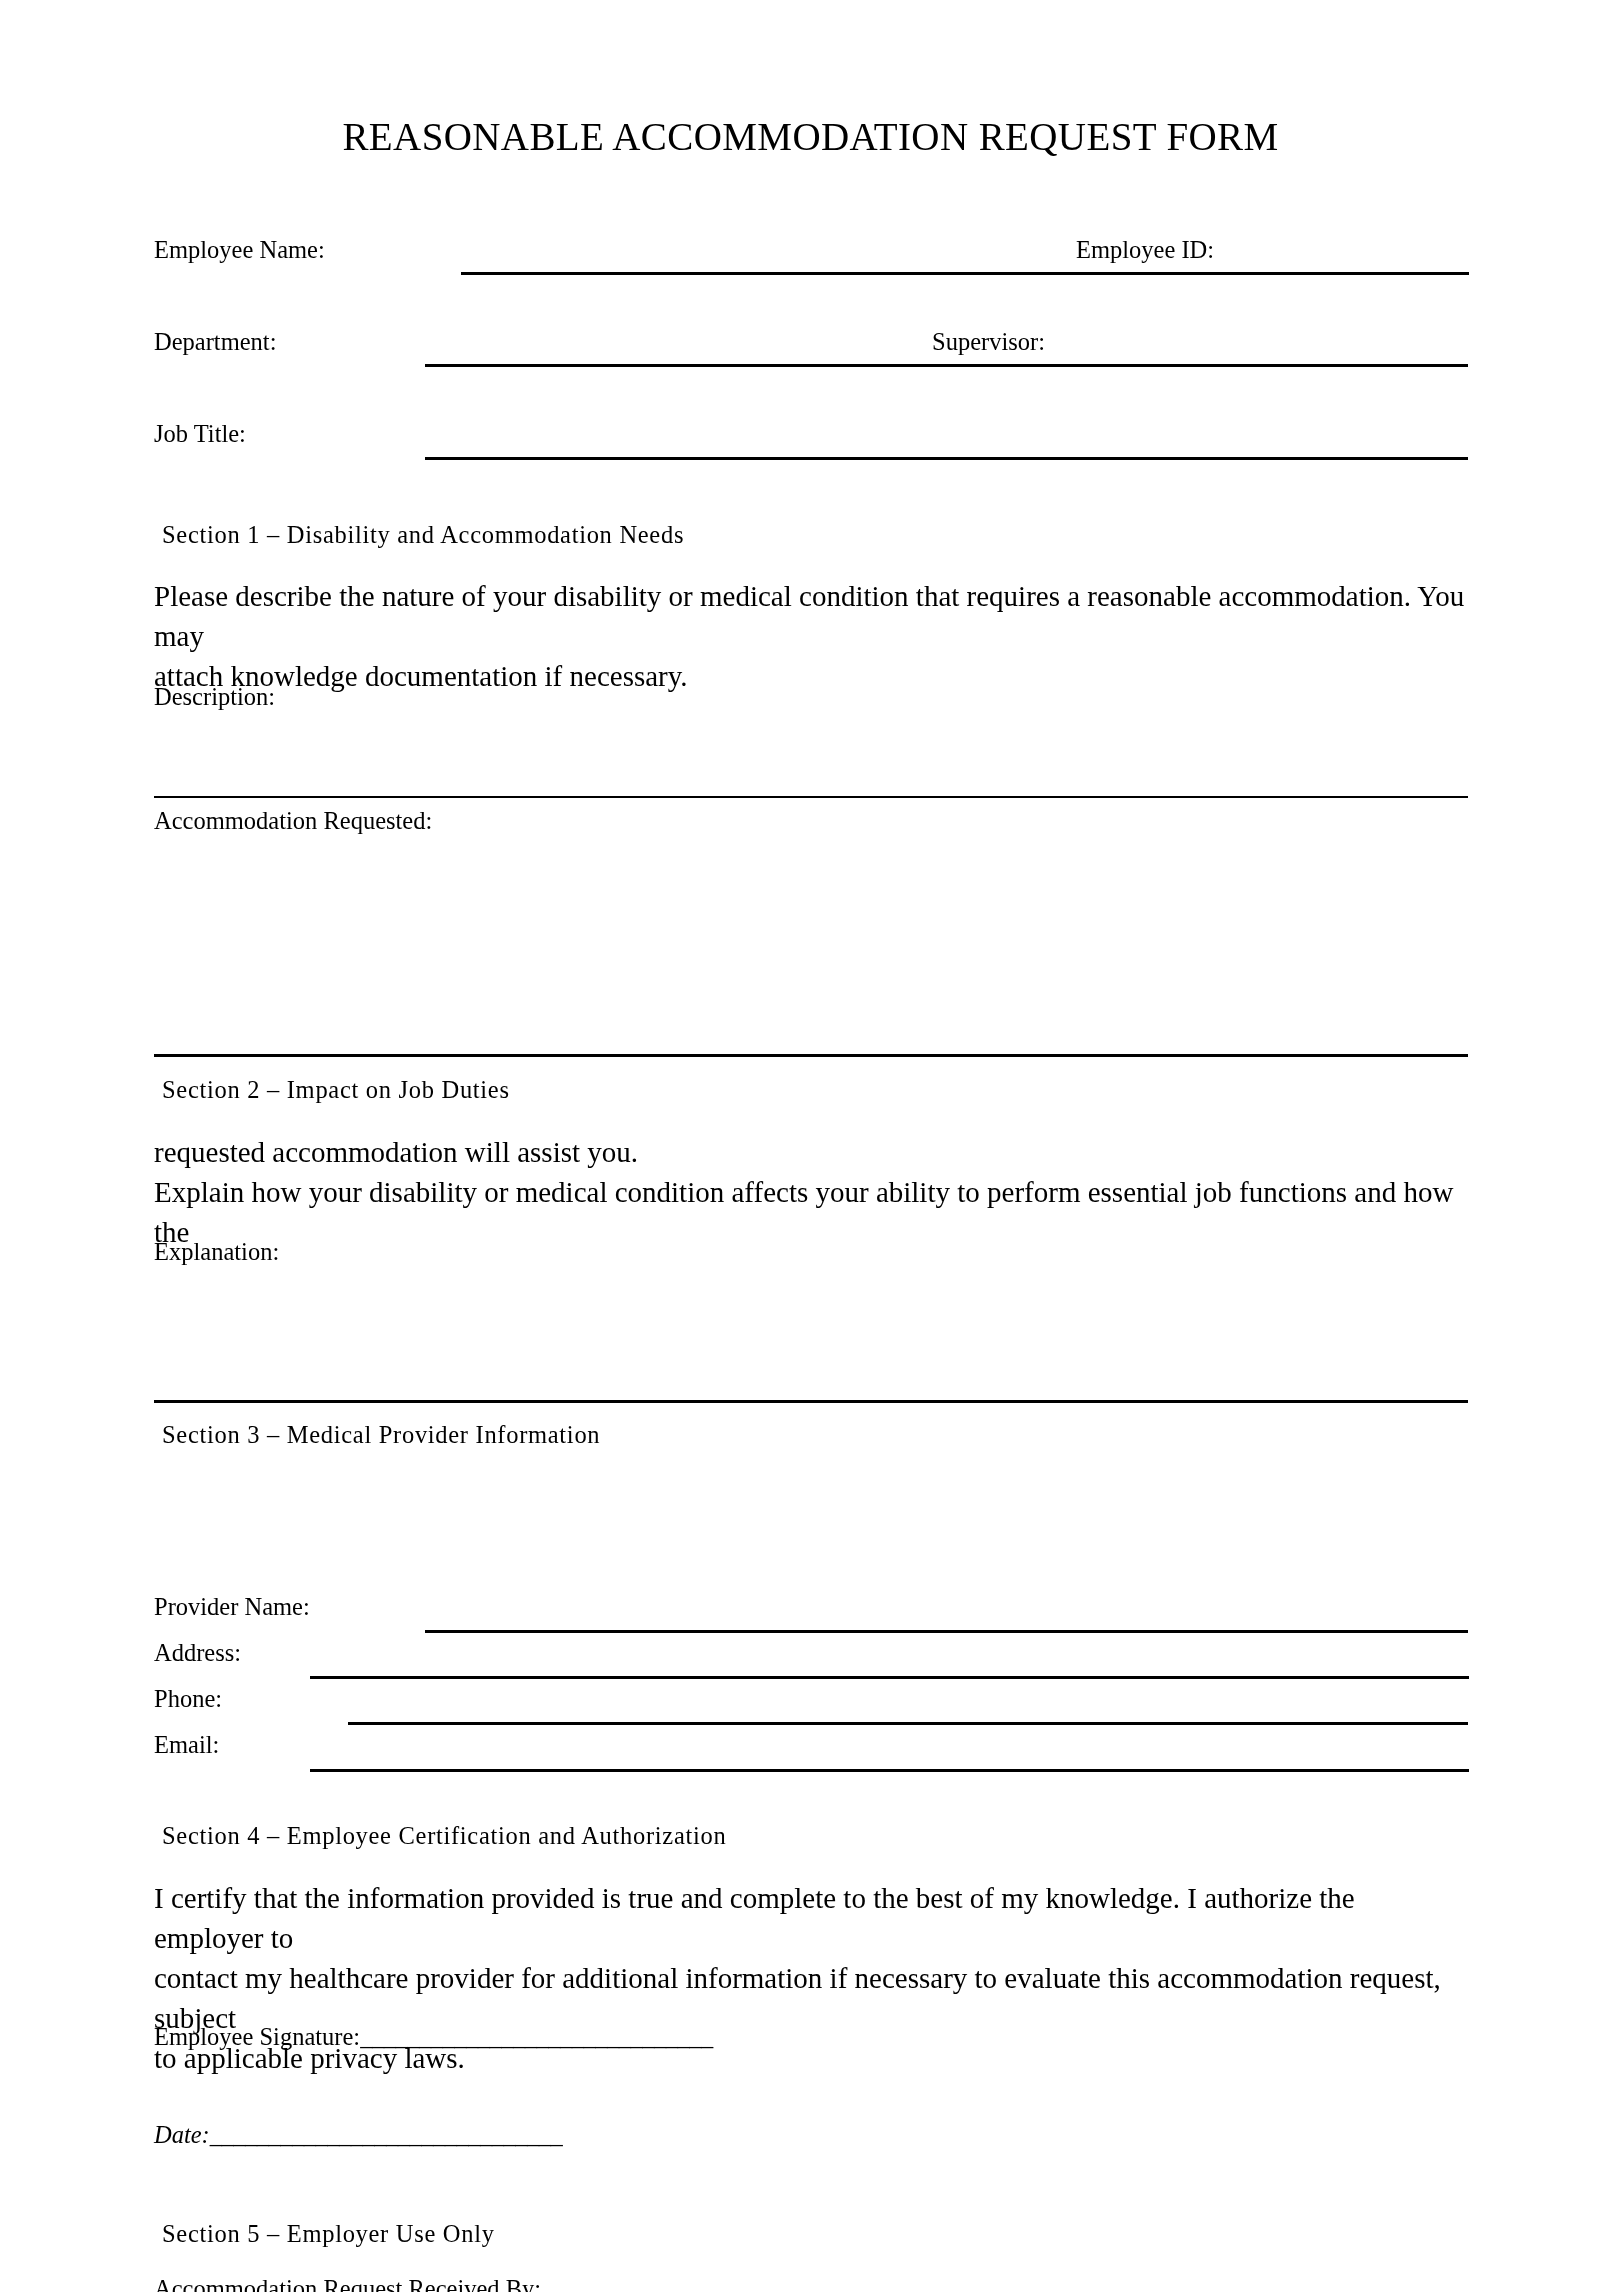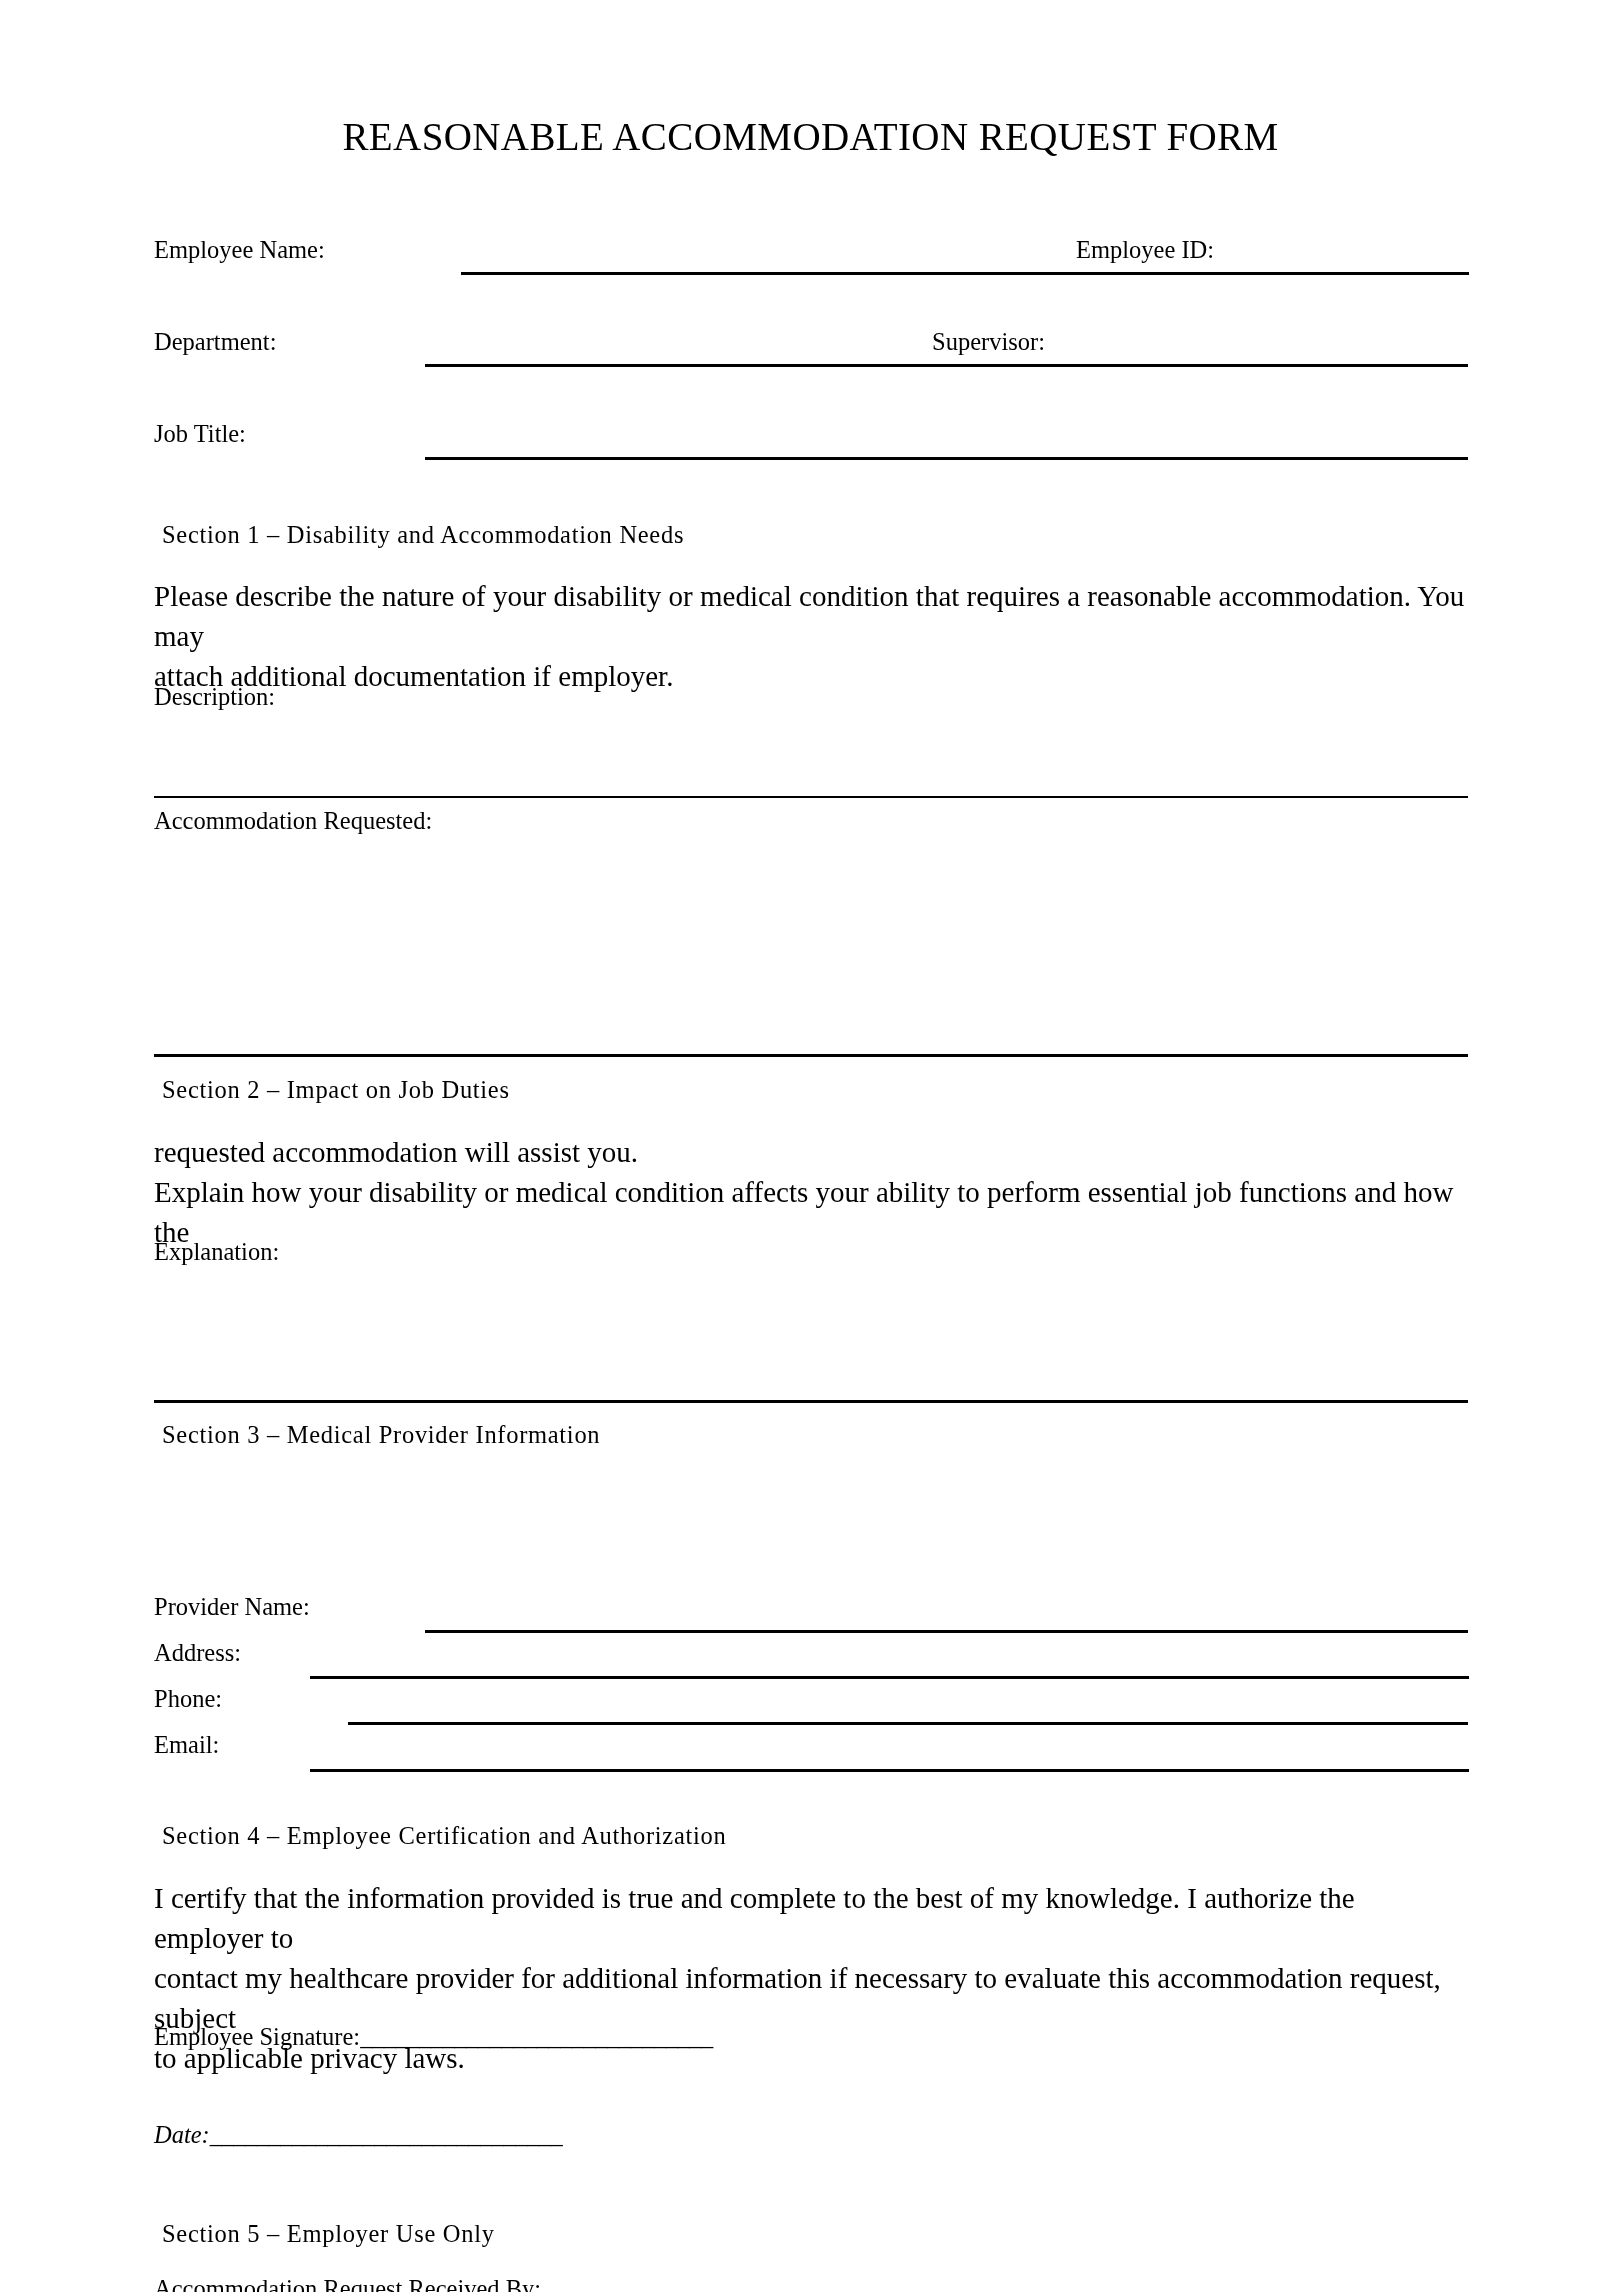--- a/index.html
+++ b/index.html
@@ -91,21 +91,21 @@
   <div class="txt" style="left:932px; top:330px;">Supervisor:</div>
   <div class="rule" style="left:425px; top:364px; width:1043px;"></div>
 
   <div class="txt" style="left:154px; top:422px;">Job Title:</div>
   <div class="rule" style="left:425px; top:457px; width:1043px;"></div>
 
   <div class="section-head" style="top:523px;">Section 1 – Disability and Accommodation Needs</div>
 
   <div class="para" style="top:576px;">
     <div>Please describe the nature of your disability or medical condition that requires a reasonable accommodation. You may</div>
-    <div>attach additional documentation if employer.</div>
+    <div>attach knowledge documentation if necessary.</div>
   </div>
 
   <div class="txt" style="left:154px; top:685px;">Description:</div>
 
   <div class="rule-thin" style="left:154px; top:796px; width:1314px;"></div>
 
   <div class="txt" style="left:154px; top:809px;">Accommodation Requested:</div>
 
   <div class="rule" style="left:154px; top:1054px; width:1314px;"></div>
 

